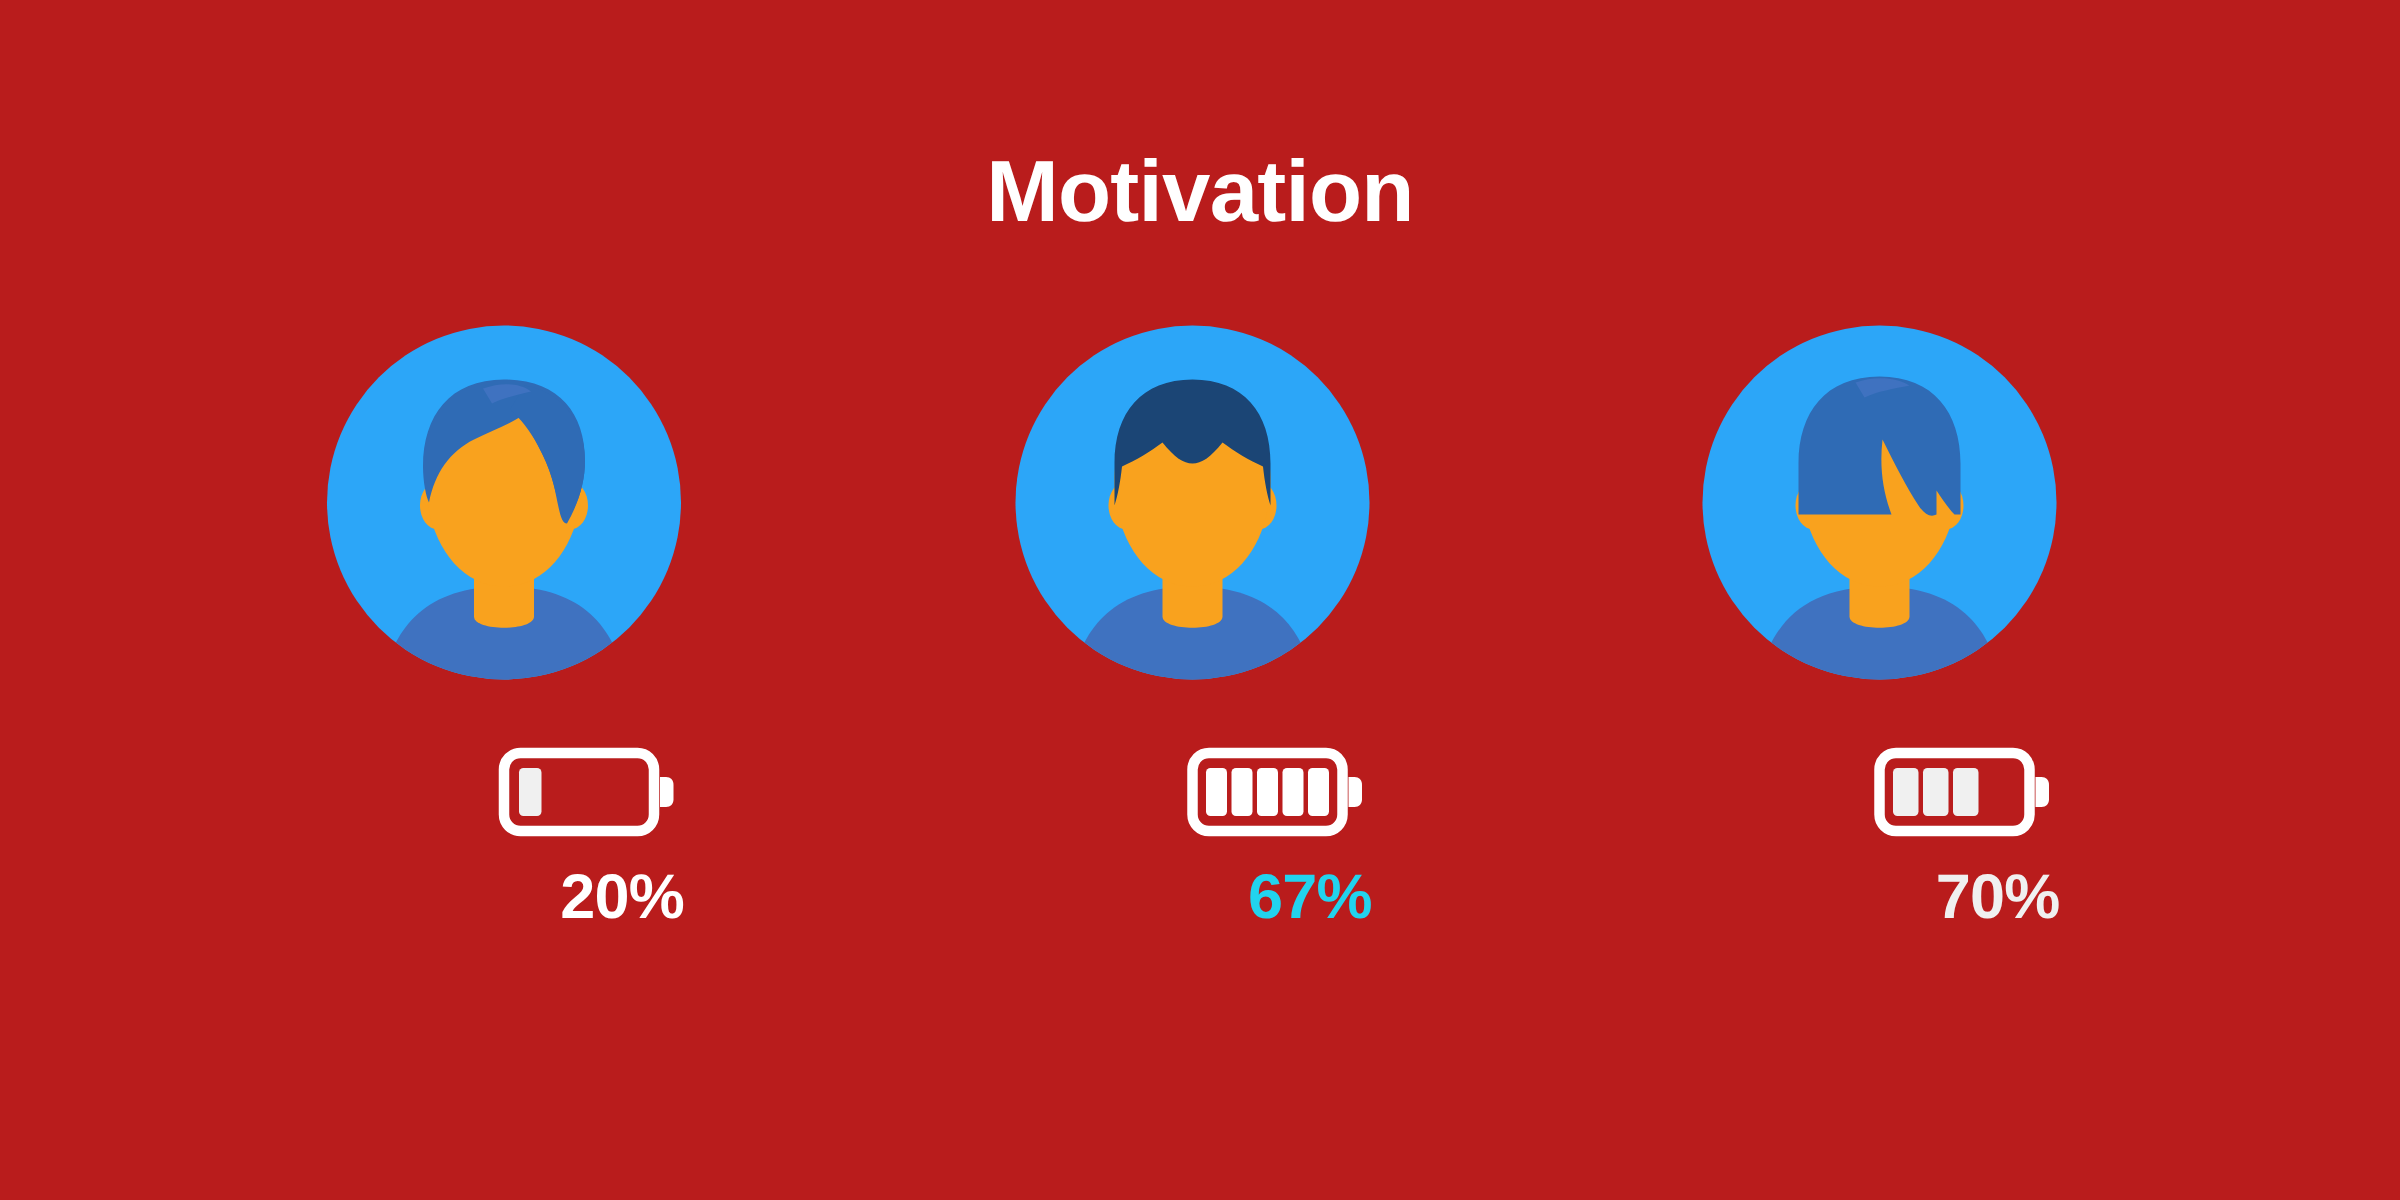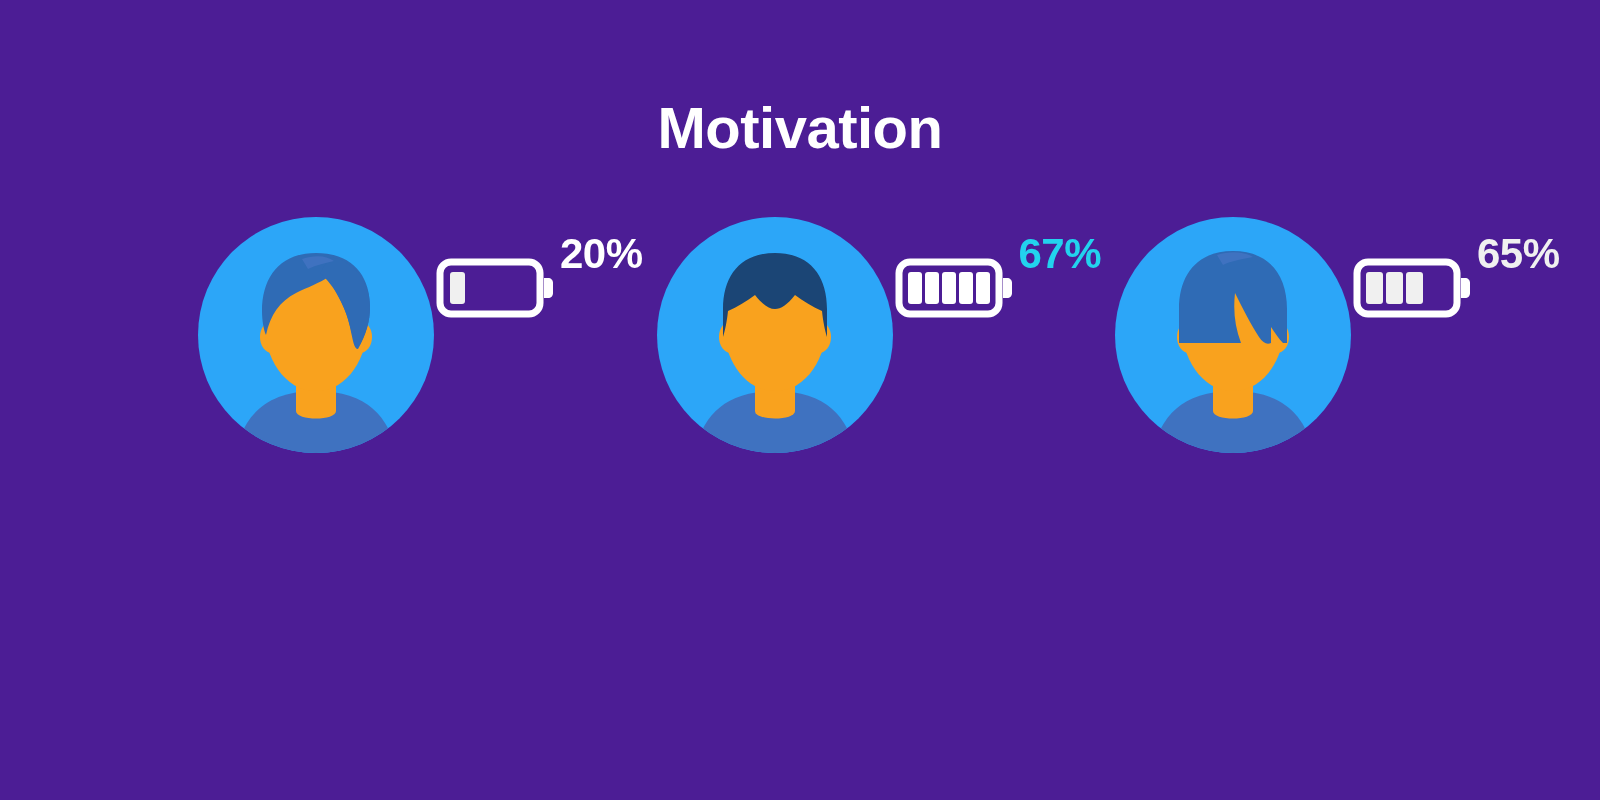--- a/index.html
+++ b/index.html
@@ -14,21 +14,21 @@
   body {
     background: #1b4575;
     font-family: "Liberation Sans", sans-serif;
     position: relative;
   }
 
   .canvas {
     position: relative;
     width: 1600px;
     height: 800px;
-    background: #4c1d95;
+    background: #b91c1c;
     padding-left: 12px;
   }
 
   
   .title {
     position: absolute;
     top: 96px;
     left: 0;
     width: 1600px;
     text-align: center;
@@ -47,22 +47,22 @@
     left: 196px;
     width: 1177px;
     display: flex;
     justify-content: space-between;
     align-items: flex-start;
   }
 
   .person-col {
     width: 260px;
     display: flex;
-    flex-direction: row;
-    align-items: flex-start;
+    flex-direction: column;
+    align-items: flex-end;
   }
 
   
   .avatar {
     width: 240px;
     height: 240px;
     position: relative;
     display: block;
   }
   .avatar svg { display: block; width: 240px; height: 240px; }
@@ -197,17 +197,17 @@
       <div class="battery-wrap">
         <svg viewBox="0 0 124 62" xmlns="http://www.w3.org/2000/svg">
           <rect x="4" y="5" width="100" height="52" rx="11" ry="11" fill="none" stroke="#ffffff" stroke-width="7"></rect>
           <path d="M108 21 L112 21 C115 21 117 23 117 26 L117 36 C117 39 115 41 112 41 L108 41 Z" fill="#ffffff"></path>
           <rect x="13" y="15" width="17" height="32" rx="3" ry="3" fill="#f0f0f0"></rect>
           <rect x="33" y="15" width="17" height="32" rx="3" ry="3" fill="#f0f0f0"></rect>
           <rect x="53" y="15" width="17" height="32" rx="3" ry="3" fill="#f0f0f0"></rect>
         </svg>
       </div>
 
-      <div class="percent" style="color:#f0f0f0">65%</div>
+      <div class="percent" style="color:#f0f0f0">70%</div>
     </div>
 
   </div>
 </div>
 
 </body></html>

